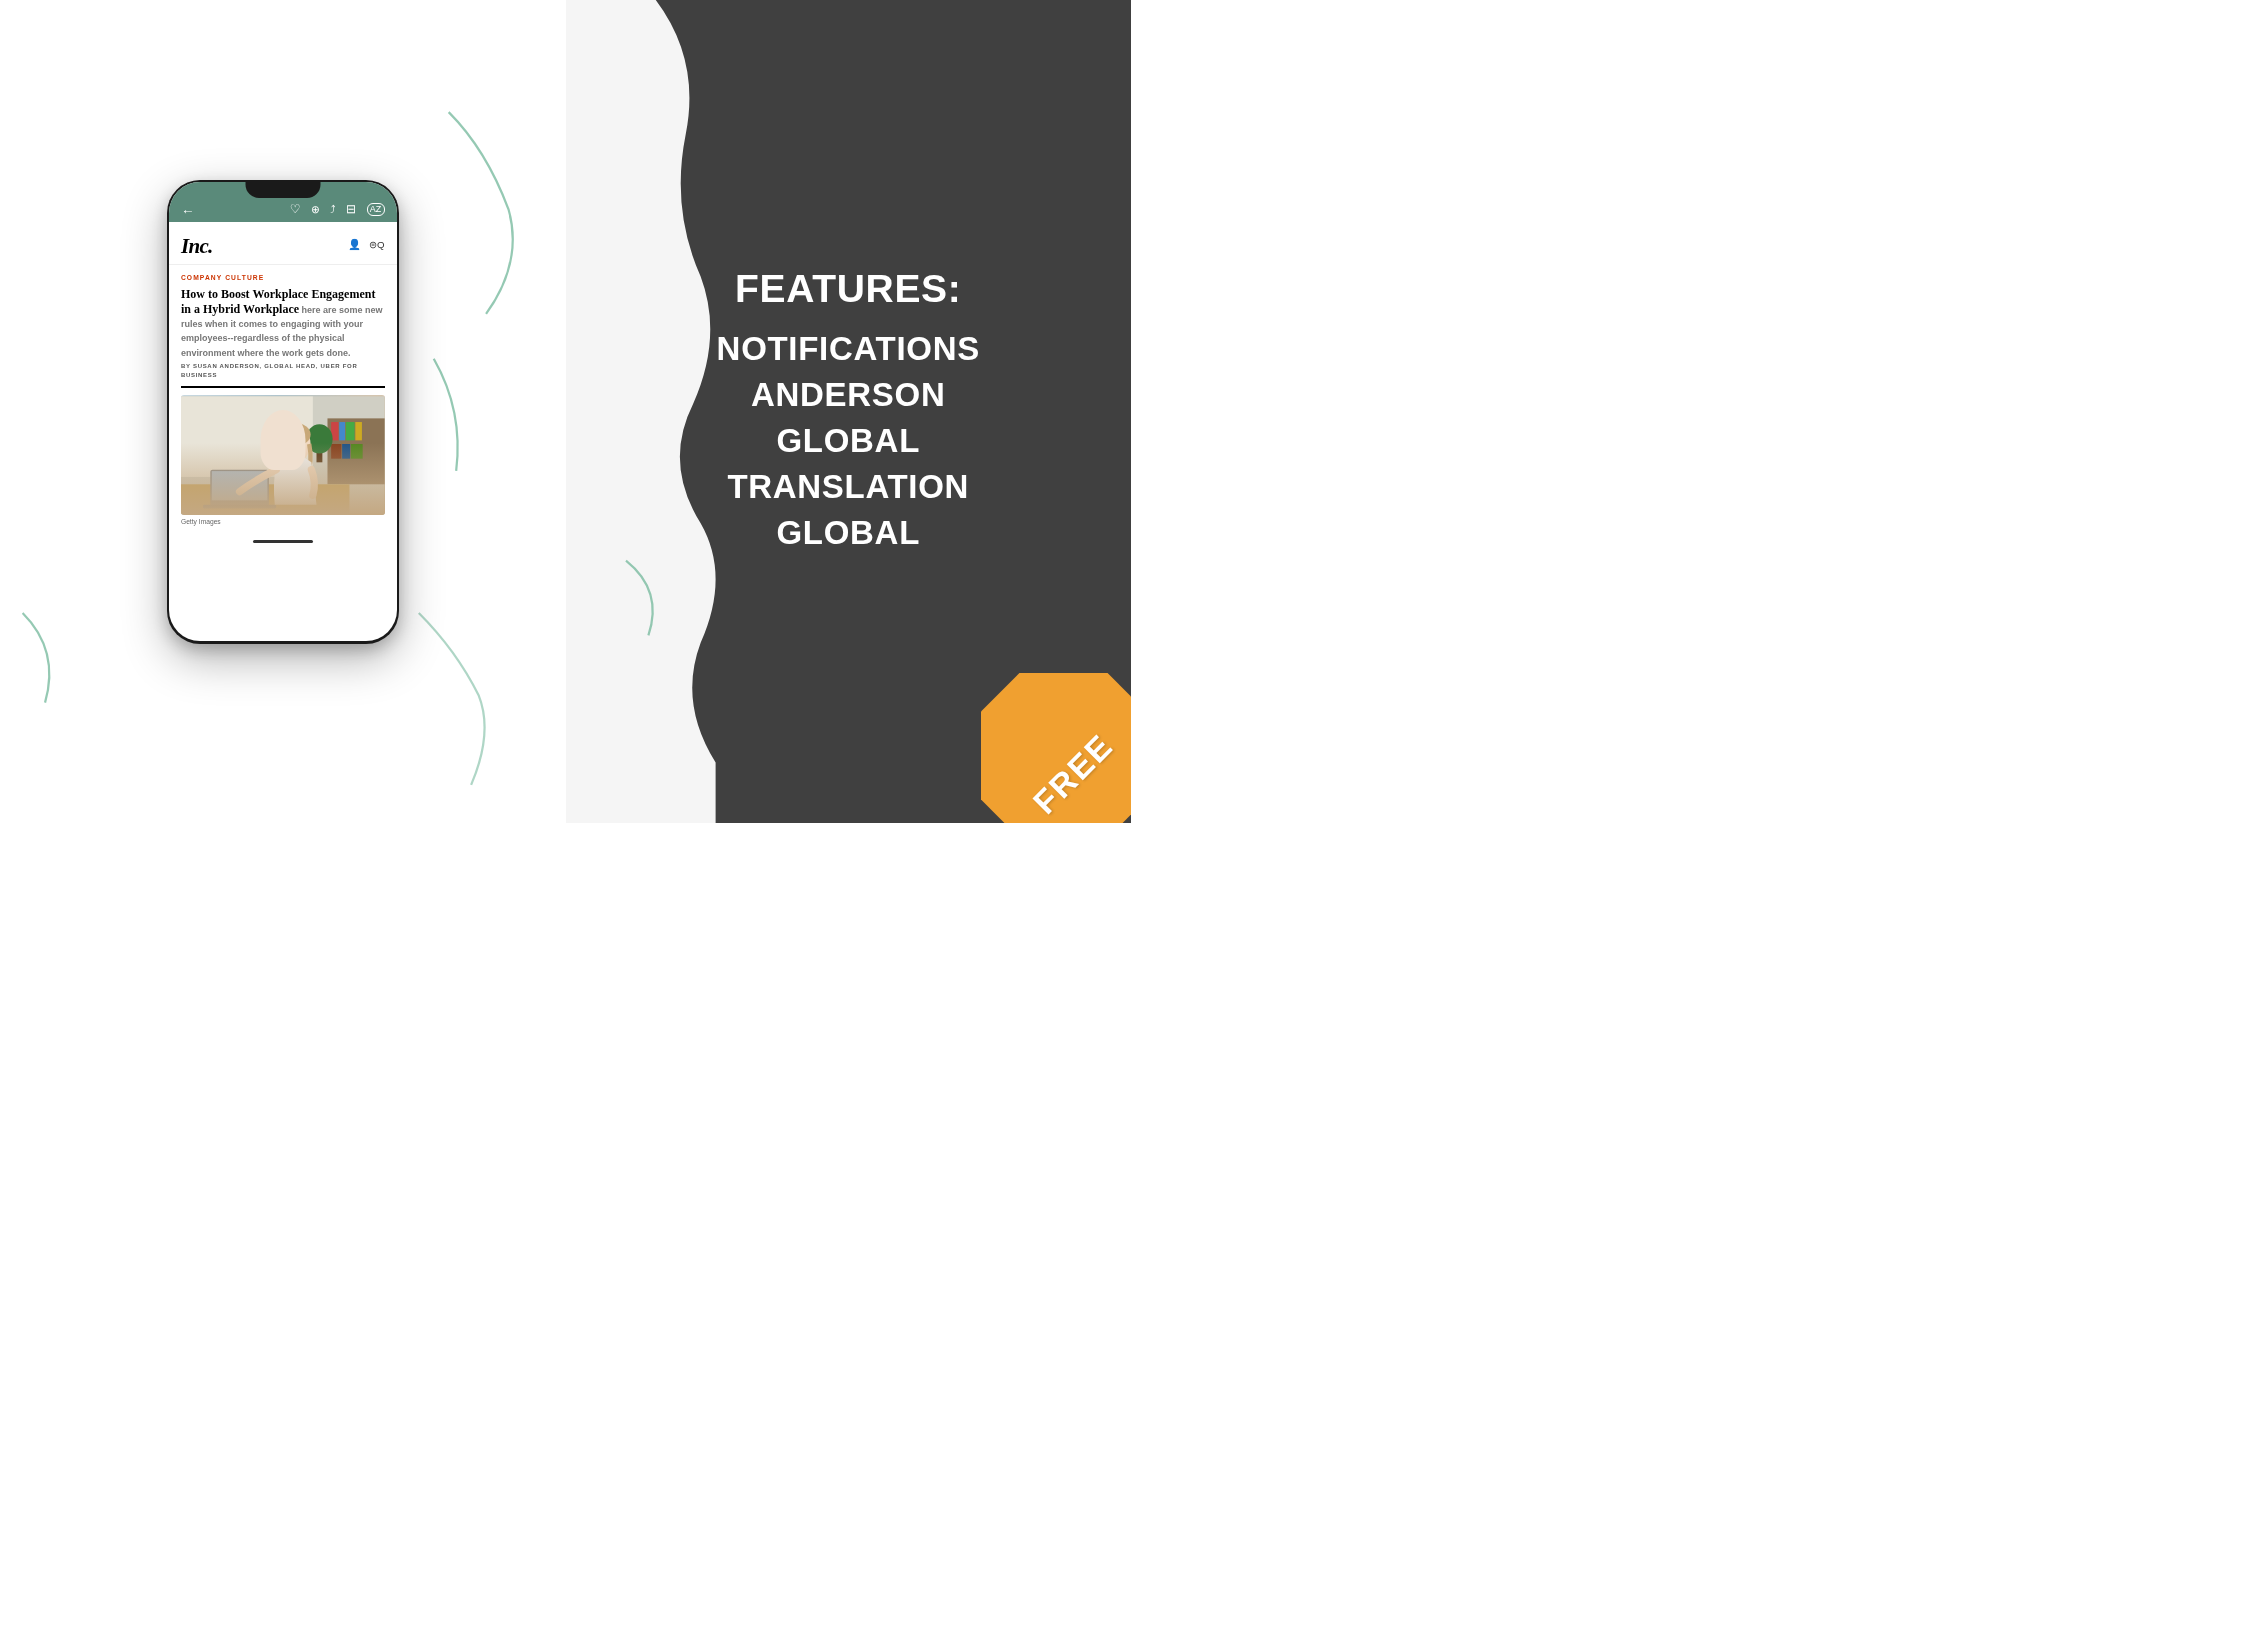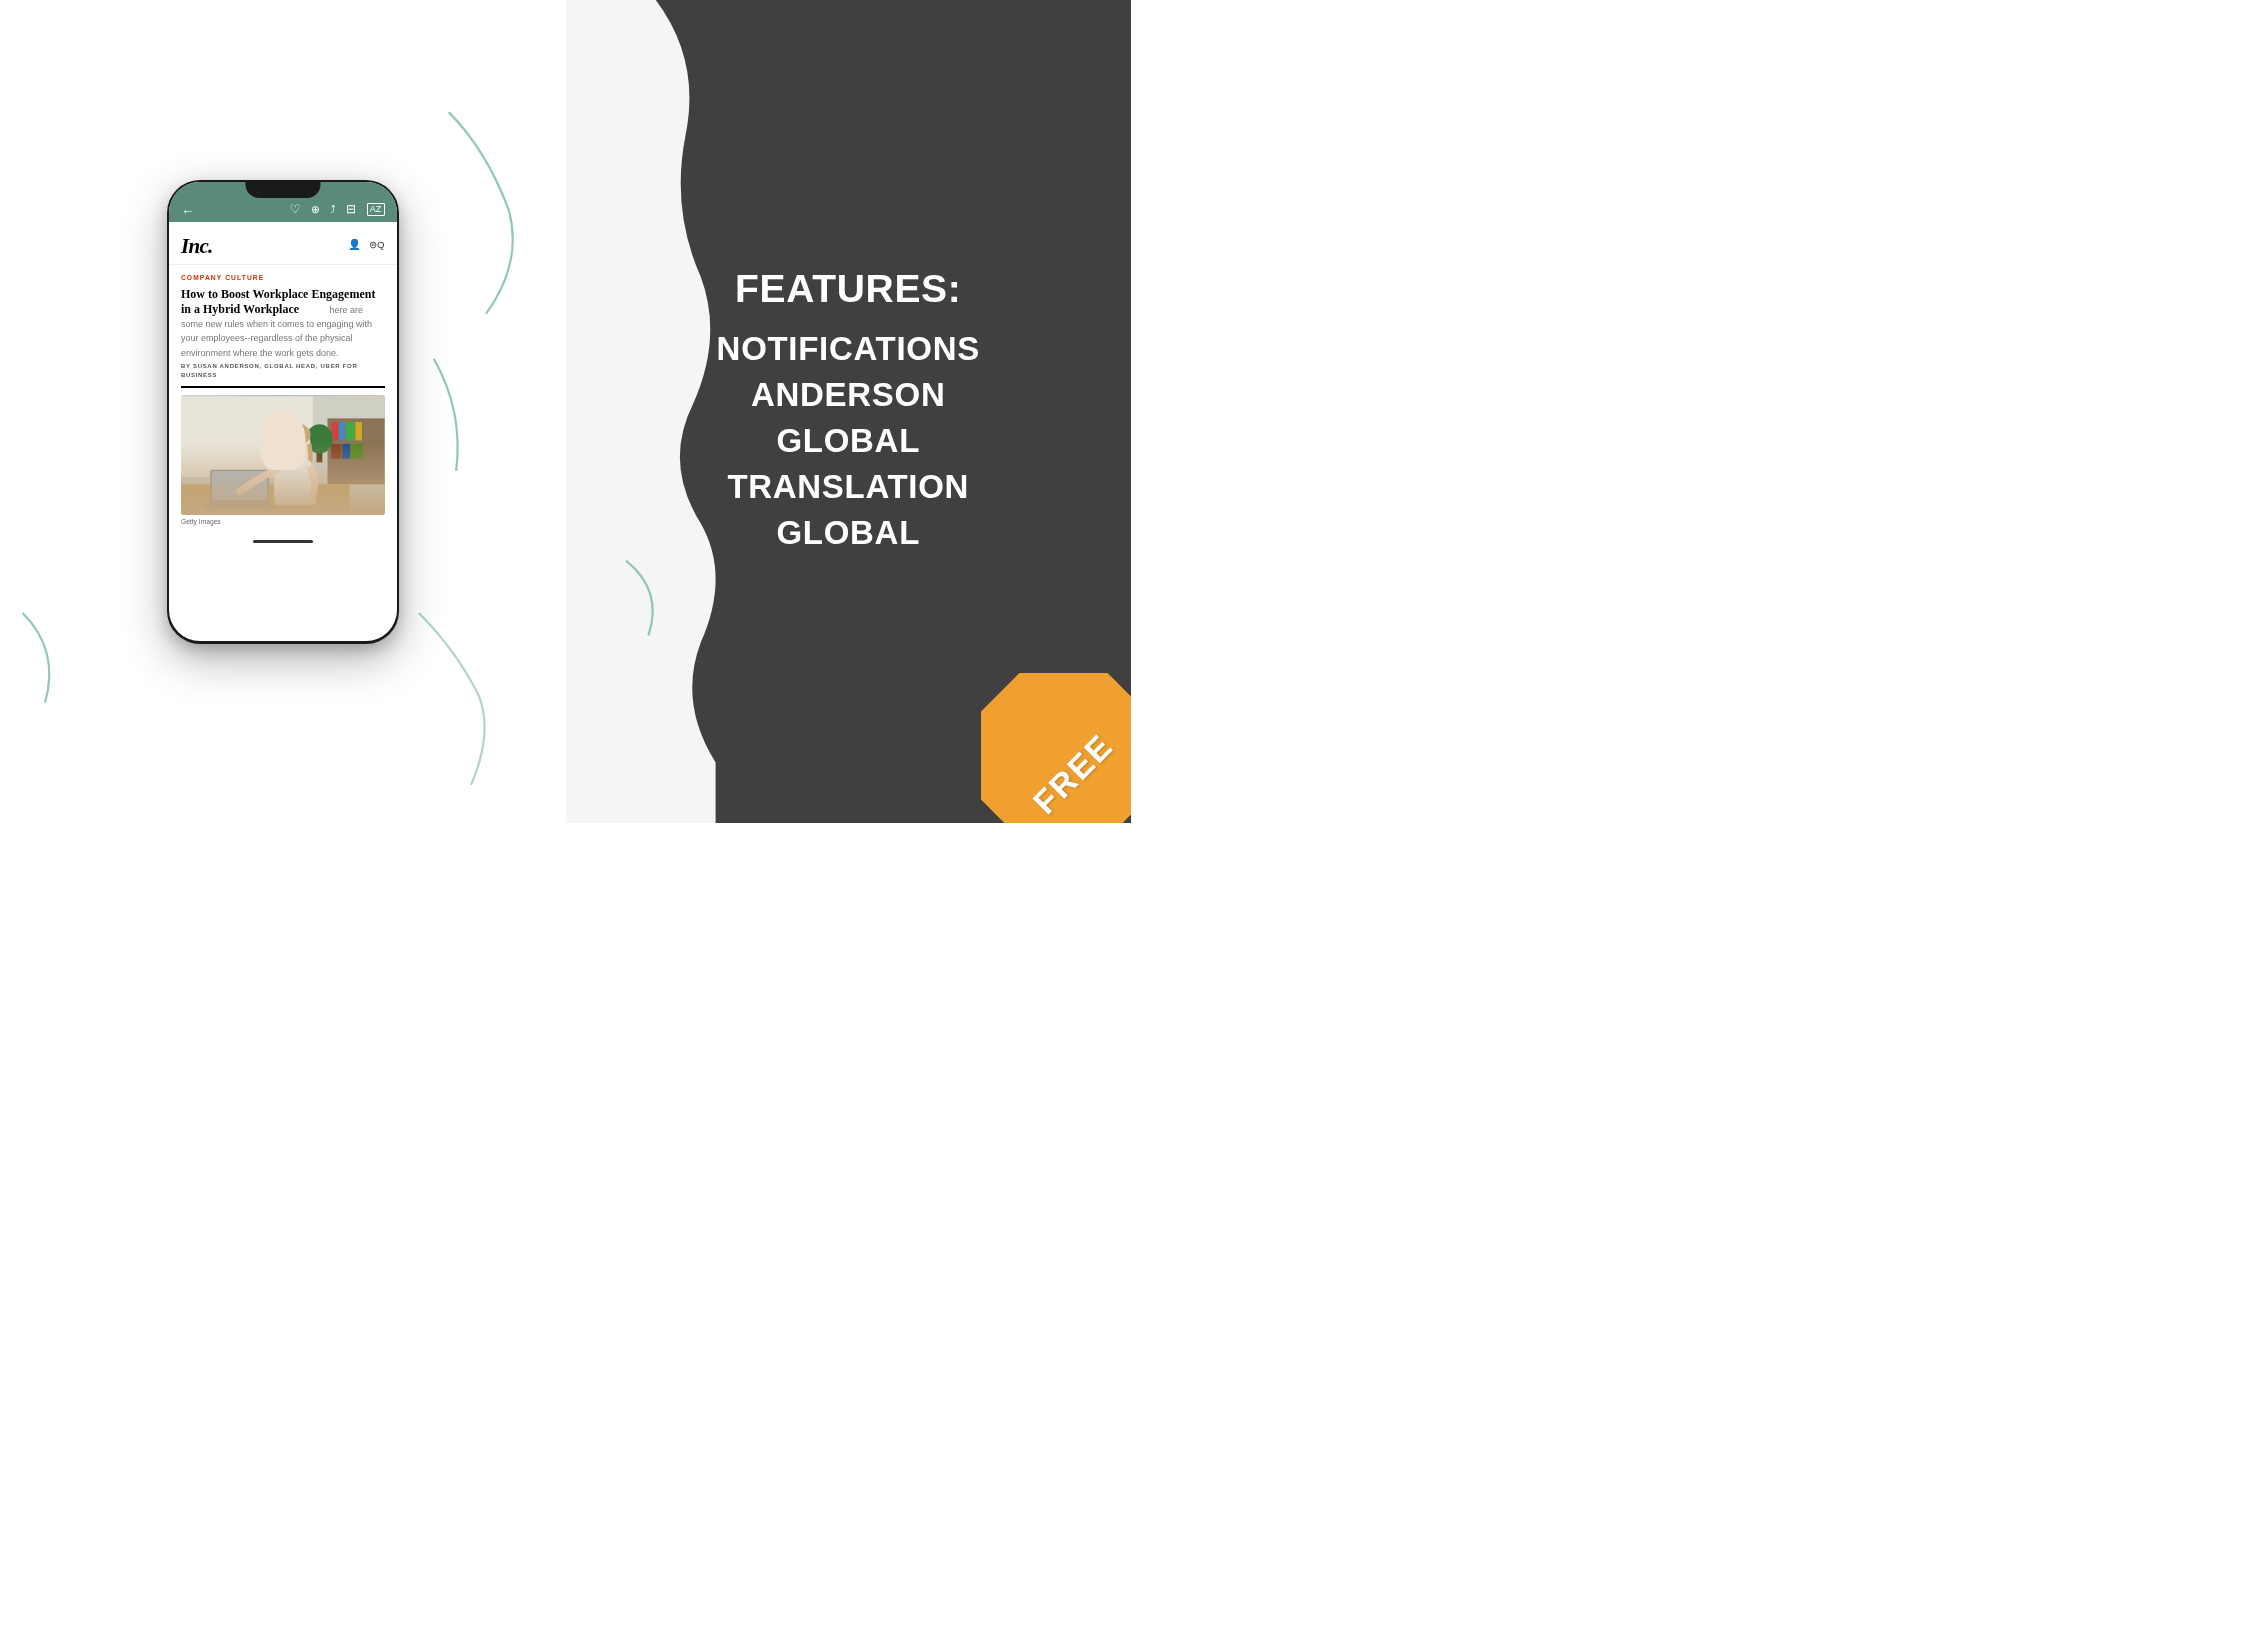--- a/index.html
+++ b/index.html
@@ -157,25 +157,24 @@
     .article-title {
       font-size: 12px;
       font-weight: 900;
       color: #000000;
       line-height: 1.2;
       margin-bottom: 3px;
       font-family: Georgia, serif;
     }
 
     .article-title .subtitle-inline {
-      font-weight: 400;
+      font-weight: 700;
       color: #777;
       font-size: 9px;
       font-family: -apple-system, sans-serif;
-      margin-left: 28px;
     }
 
     .author-line {
       font-size: 6px;
       font-weight: 600;
       letter-spacing: 0.7px;
       color: #555;
       text-transform: uppercase;
       margin-bottom: 7.5px;
       line-height: 1.4;
@@ -351,21 +350,21 @@
 
         <div class="phone-toolbar">
           <div class="toolbar-left">
             <span class="toolbar-icon" style="font-size:13.5px;">←</span>
           </div>
           <div class="toolbar-icons">
             <span class="toolbar-icon">♡</span>
             <span class="toolbar-icon" style="font-size:10.5px;">⊕</span>
             <span class="toolbar-icon" style="font-size:10.5px;">⤴</span>
             <span class="toolbar-icon">⊟</span>
-            <span class="toolbar-icon" style="font-size:9px; border:0.7px solid white; padding:0.7px 2.2px; border-radius:1px;">AZ</span>
+            <span class="toolbar-icon" style="font-size:9px; border:0.7px solid white; padding:0.7px 2.2px; border-radius:6px;">AZ</span>
           </div>
         </div>
 
         <div class="app-header">
           <div class="inc-logo">
             <span>Inc.</span>
           </div>
           <div class="header-icons">
             <span class="header-icon">👤</span>
             <span class="header-icon" style="font-size:9.7px;">⊜Q</span>

